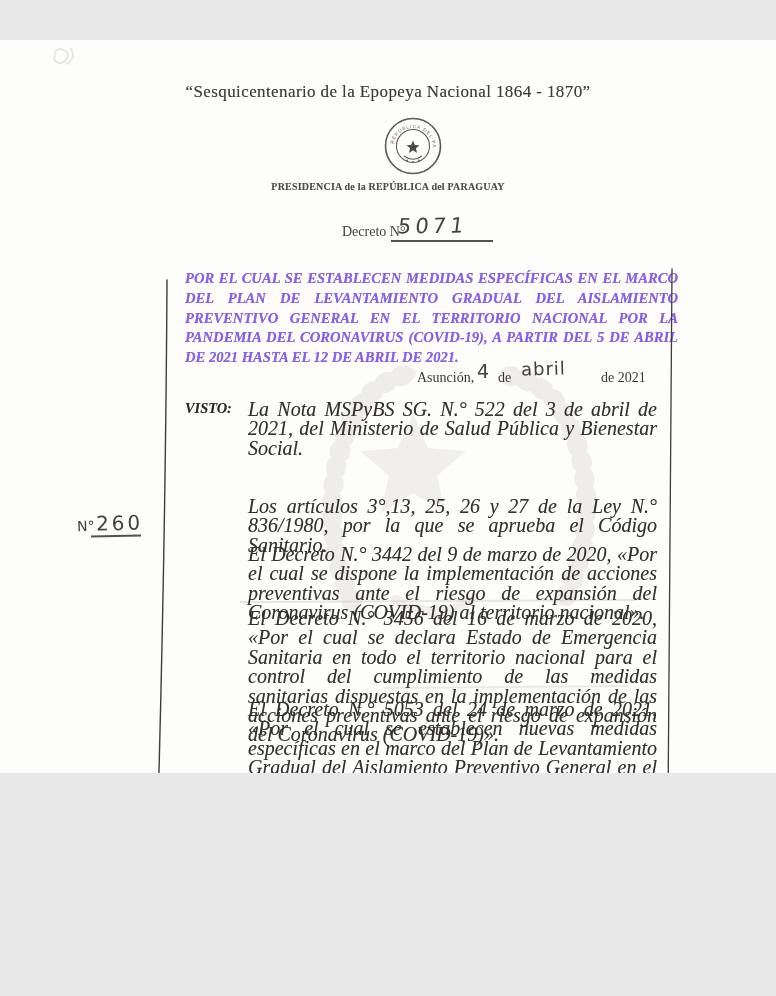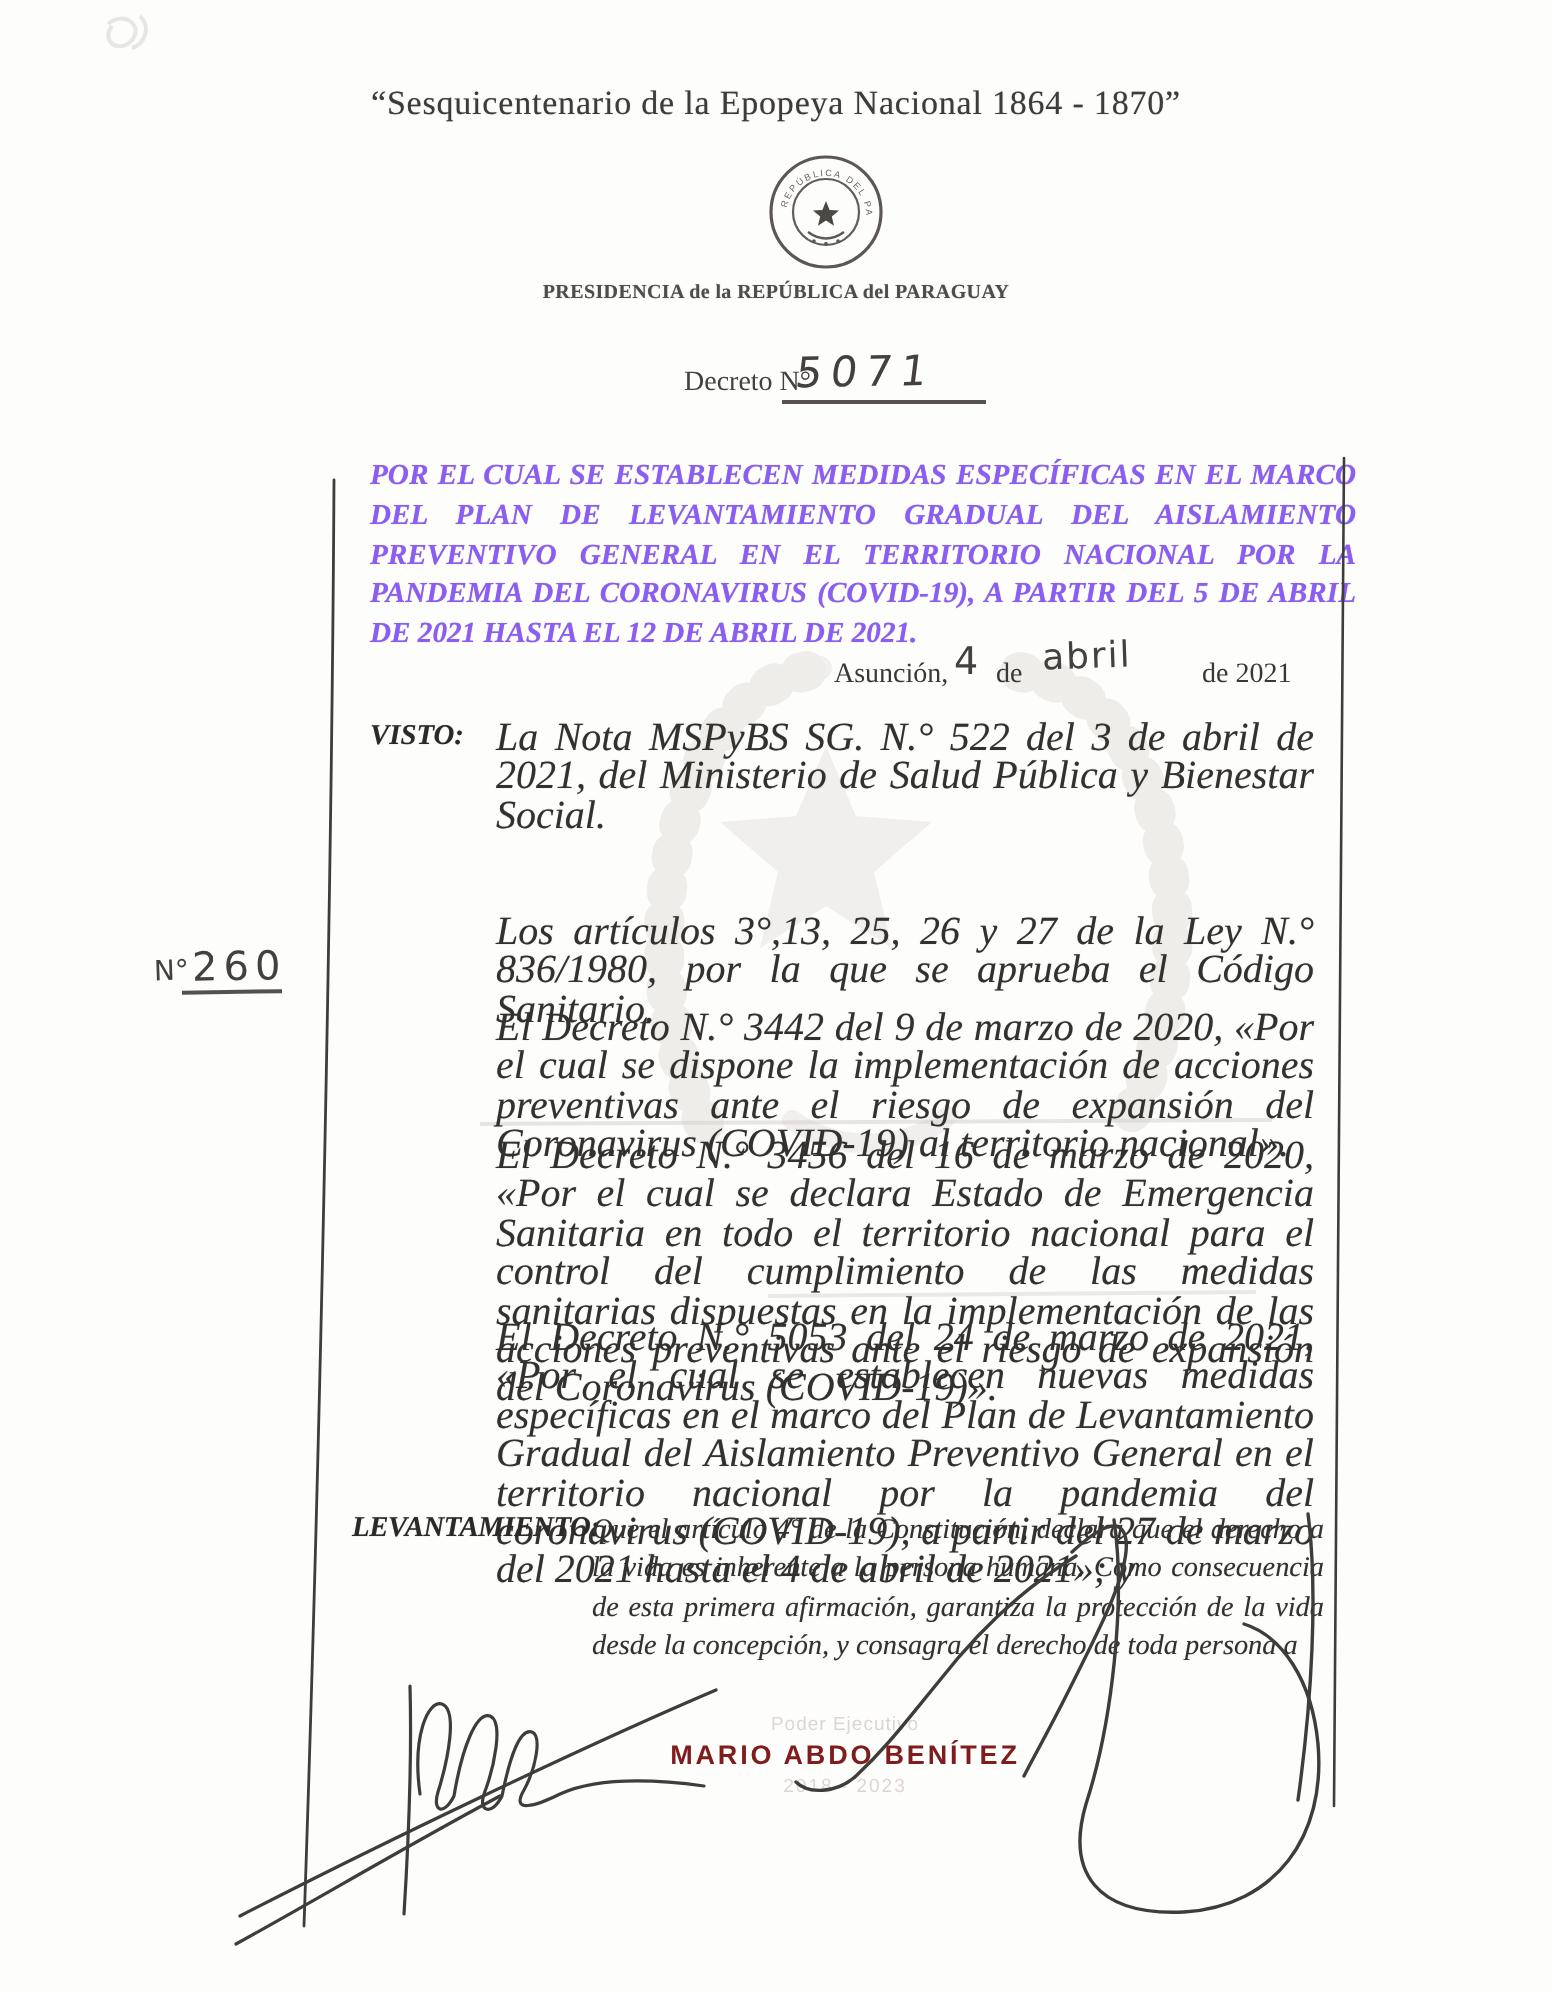--- a/index.html
+++ b/index.html
@@ -1,22 +1,23 @@
 <!DOCTYPE html>
 <html><head>
 <meta charset="utf-8">
 <style>
   html,body{margin:0;padding:0;background:#e8e8e8;}
   .page{
     position:relative;
-    width:776px;height:996px;
+    width:776px;height:733px;
     background:#fdfdfc;
     overflow:hidden;
     font-family:"Liberation Serif", serif;
     color:#34322f;
+    margin-top:40px;
   }
   .layer{position:absolute;left:0;top:0;pointer-events:none;}
   .z1{z-index:1}.z2{z-index:2}.z3{z-index:3}
   .abs{position:absolute;}
   .center{left:0;right:0;text-align:center;}
   
   .quote{top:42px;font-size:17px;letter-spacing:.4px;color:#3e3c3a;text-shadow:0 0 .5px rgba(70,65,60,.5);}
   .presidency{top:141px;font-size:10px;color:#4f4d4b;letter-spacing:.2px;font-weight:bold;text-shadow:0 0 .6px rgba(90,85,80,.4);}
   .ministry{top:155px;font-size:12.5px;font-family:"Liberation Sans",sans-serif;font-weight:bold;color:#403e3c;letter-spacing:.2px;}
   .decree-label{left:342px;top:184px;font-size:14px;color:#44423f;}

